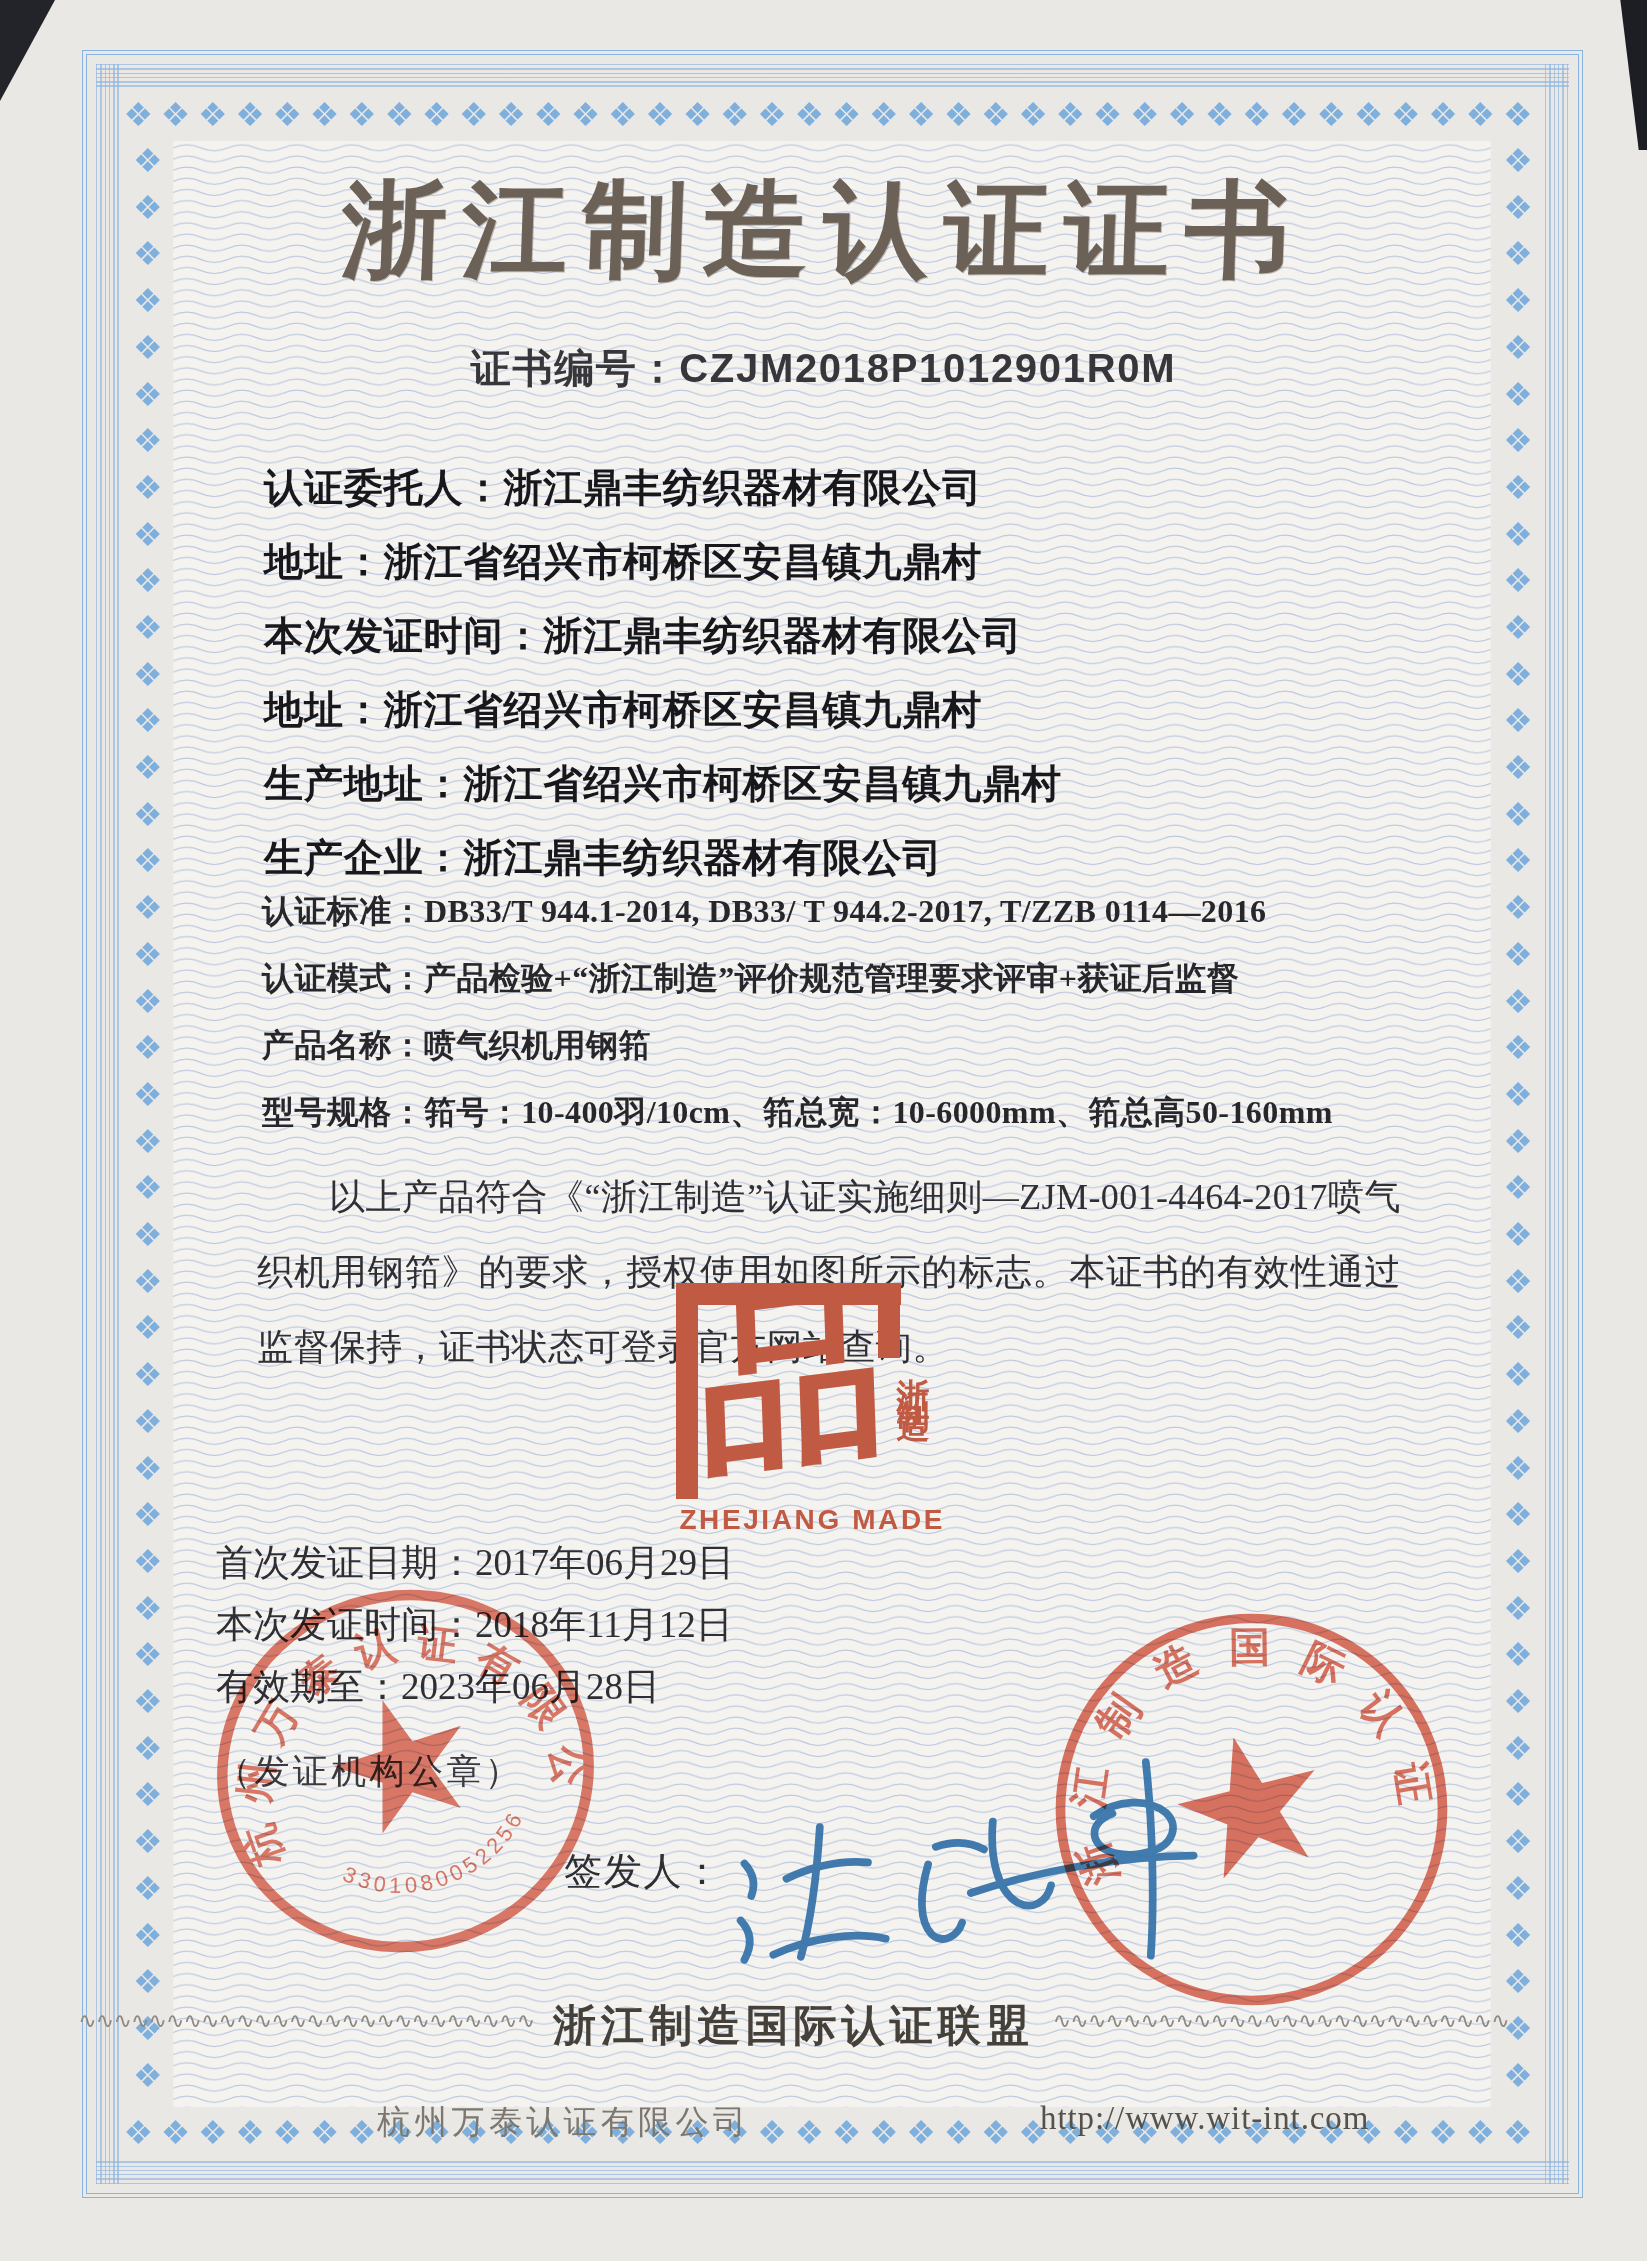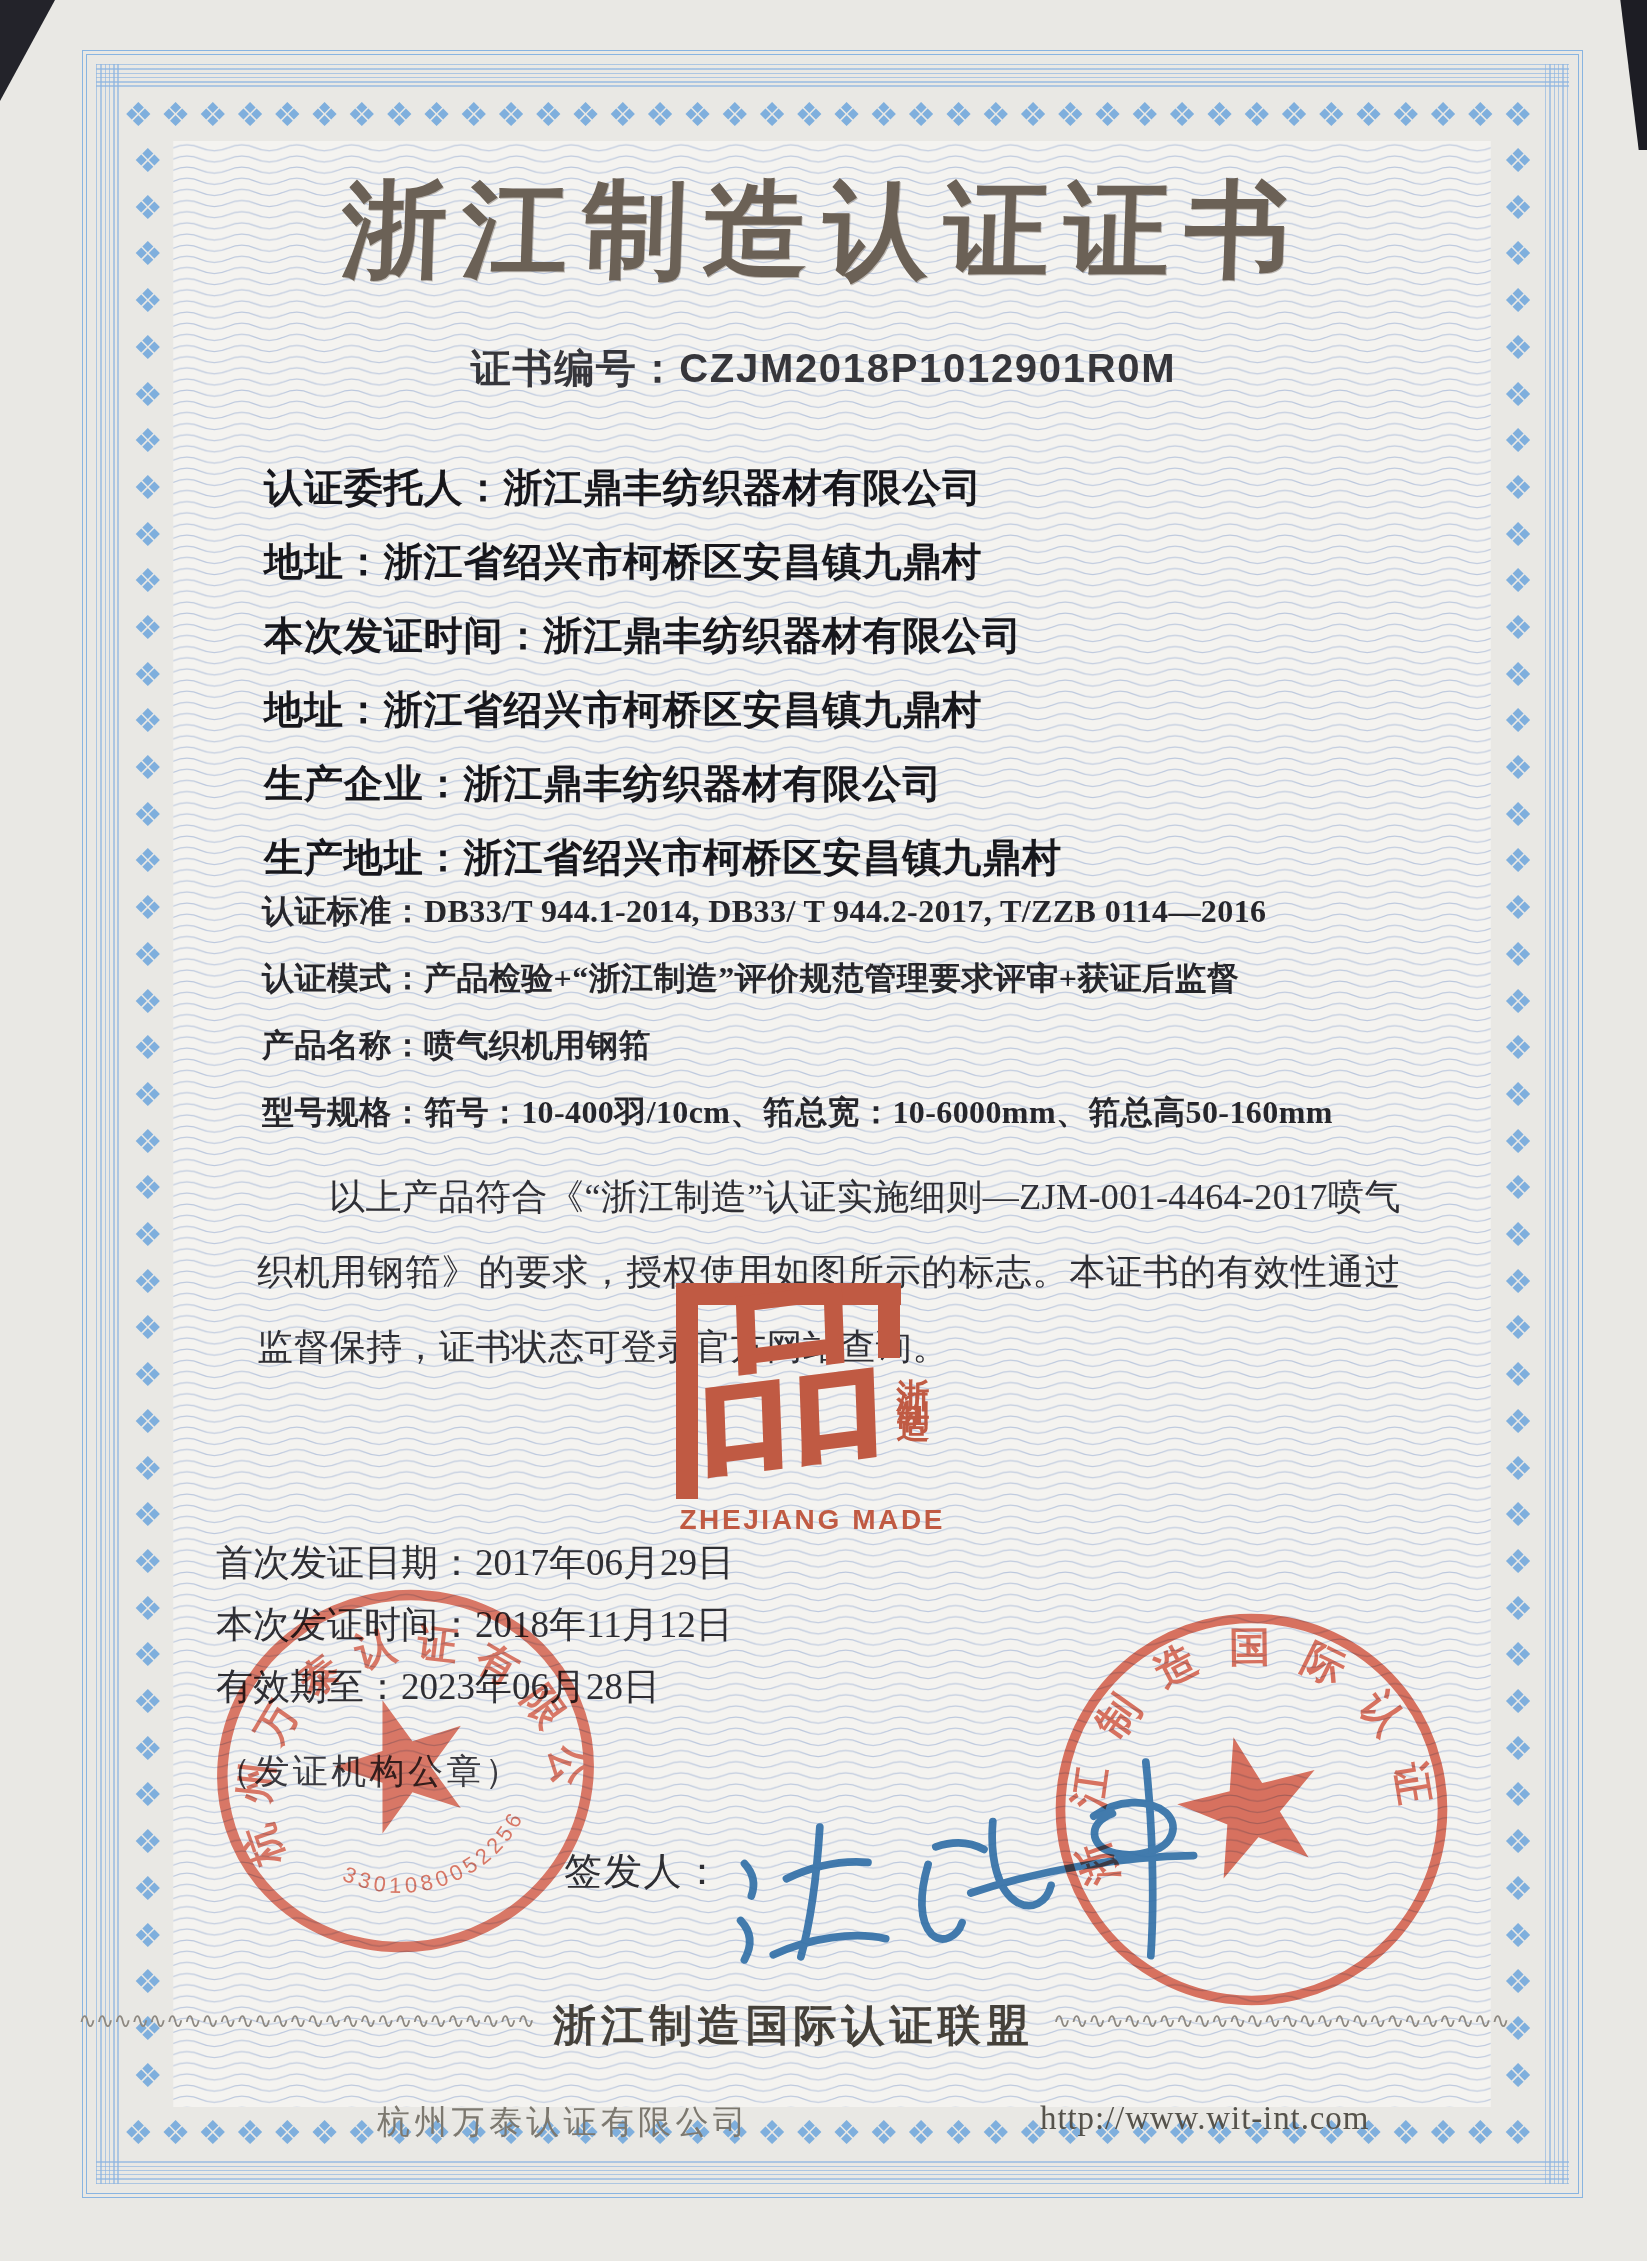--- a/index.html
+++ b/index.html
@@ -107,22 +107,22 @@
 
   <div class="cz certno">
     <span>证书编号：</span><span>CZJM2018P1012901R0M</span>
   </div>
 
   <div class="cz info">
     <div>认证委托人：浙江鼎丰纺织器材有限公司</div>
     <div>地址：浙江省绍兴市柯桥区安昌镇九鼎村</div>
     <div>本次发证时间：浙江鼎丰纺织器材有限公司</div>
     <div>地址：浙江省绍兴市柯桥区安昌镇九鼎村</div>
+    <div>生产地址：浙江省绍兴市柯桥区安昌镇九鼎村</div>
     <div>生产企业：浙江鼎丰纺织器材有限公司</div>
-    <div>生产地址：浙江省绍兴市柯桥区安昌镇九鼎村</div>
   </div>
 
   <div class="cz details">
     <div>认证标准：DB33/T 944.1-2014, DB33/ T 944.2-2017, T/ZZB 0114—2016</div>
     <div>认证模式：产品检验+“浙江制造”评价规范管理要求评审+获证后监督</div>
     <div>产品名称：喷气织机用钢筘</div>
     <div>型号规格：筘号：10-400羽/10cm、筘总宽：10-6000mm、筘总高50-160mm</div>
   </div>
 
   <div class="cz statement">以上产品符合《“浙江制造”认证实施细则—ZJM-001-4464-2017喷气织机用钢筘》的要求，授权使用如图所示的标志。本证书的有效性通过监督保持，证书状态可登录官方网站查询。</div>

